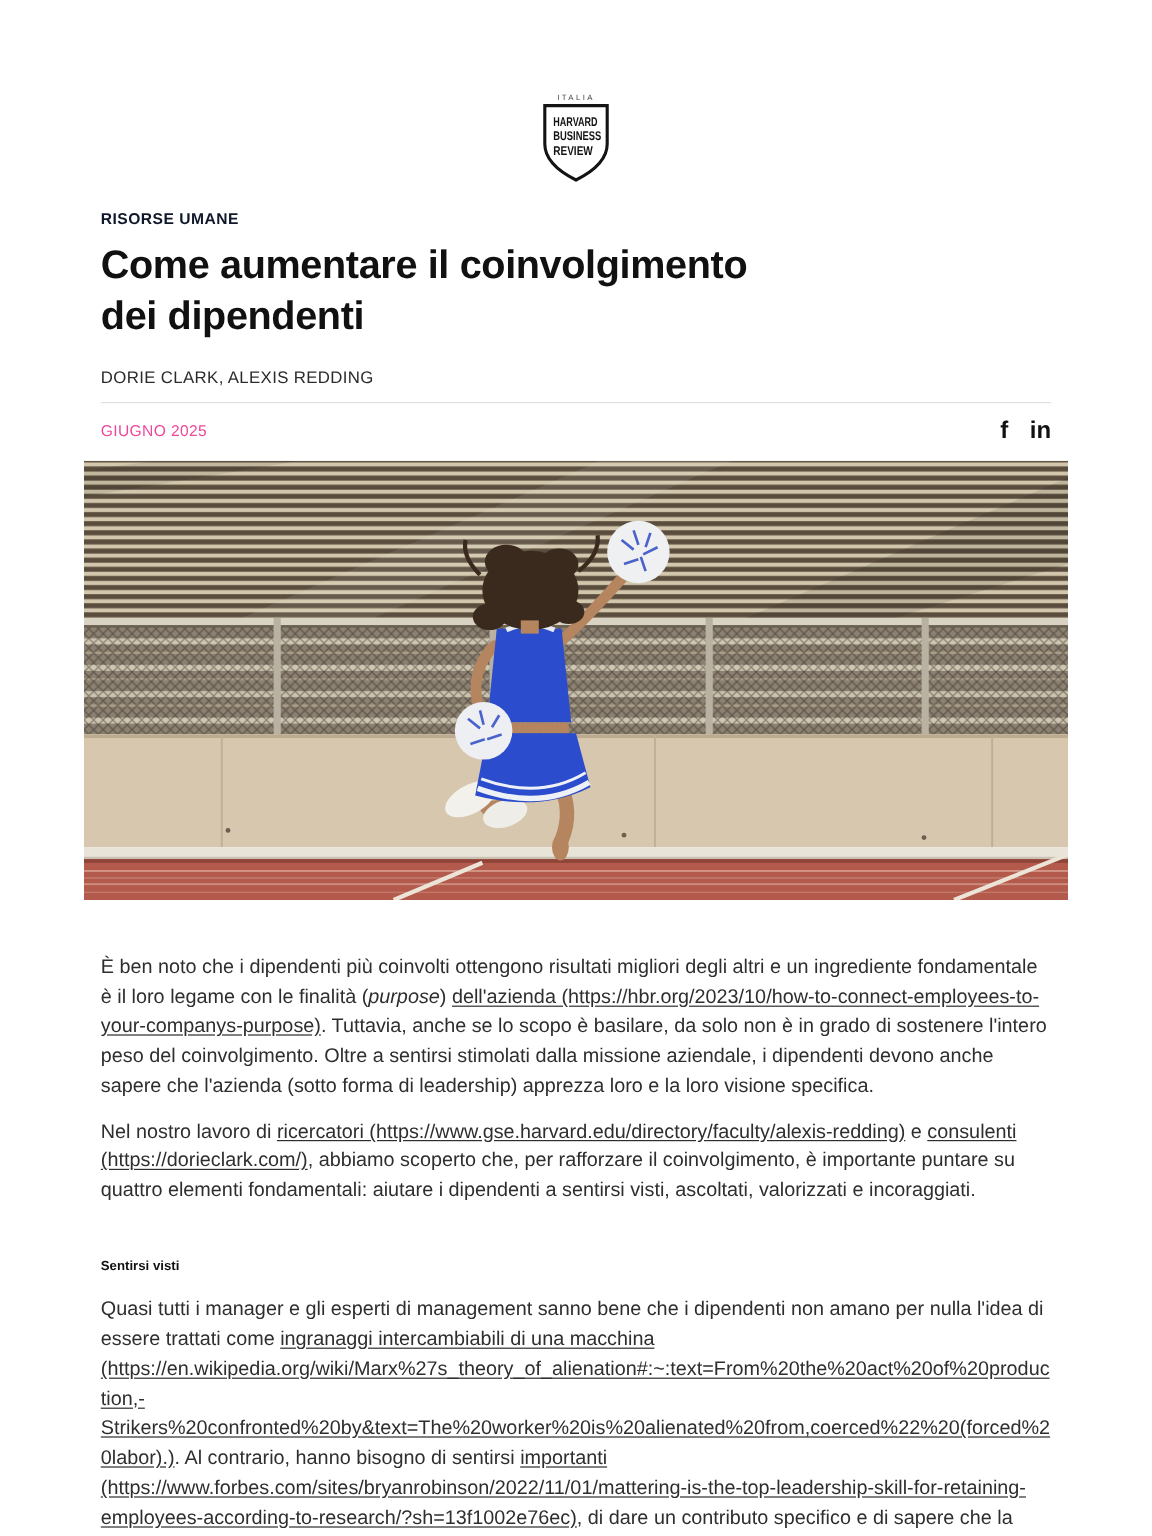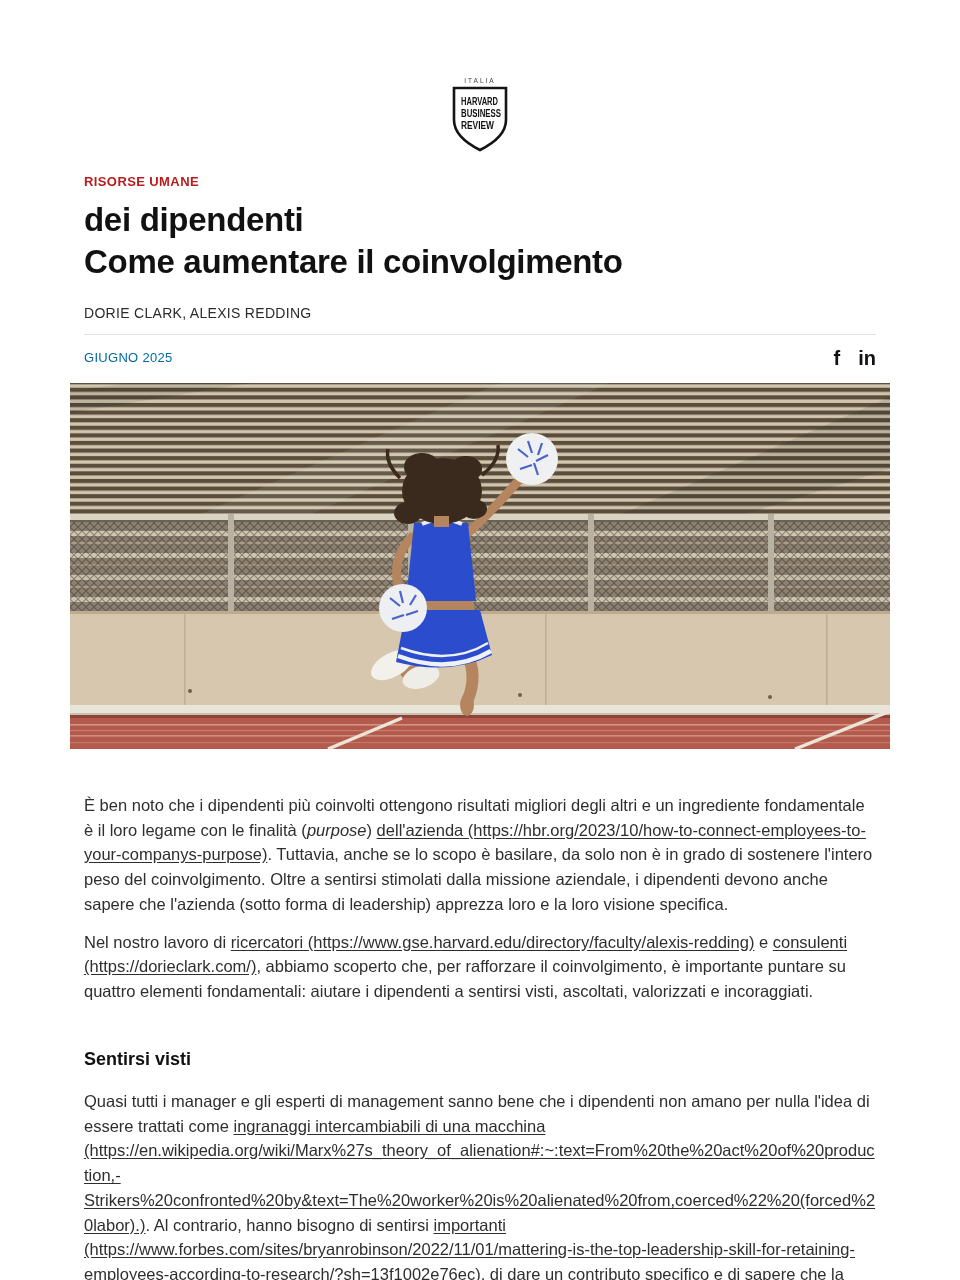--- a/index.html
+++ b/index.html
@@ -8,36 +8,36 @@
     font-family:"Liberation Sans", sans-serif;color:#2b2b2b;
     -webkit-font-smoothing:antialiased;
   }
   .page{padding:0 84px 60px;}
   
   .logo-block{text-align:center;padding-top:74px;}
   .logo-block svg{display:inline-block;}
   .logo-country{font-size:6.5px;letter-spacing:2px;fill:#444;font-weight:400;}
   .logo-line{font-size:10.5px;font-weight:700;fill:#121212;}
   
-  .category{margin-top:14px;font-size:13px;font-weight:600;letter-spacing:.4px;color:#b91c1c;}
+  .category{margin-top:14px;font-size:13px;font-weight:600;letter-spacing:.4px;color:#0f172a;}
   .title{margin:10px 0 0;font-size:33px;line-height:1.27;font-weight:700;color:#111;letter-spacing:-.3px;}
   .title span{display:block;}
   .authors{margin-top:22px;font-size:14px;letter-spacing:.3px;color:#2b2b2b;}
   .divider{border:none;border-top:1px solid #e3e1dd;margin:13px 0 0;}
   .meta-row{display:flex;justify-content:space-between;align-items:center;margin-top:13px;}
-  .date{font-size:13px;letter-spacing:.3px;color:#0369a1;}
+  .date{font-size:13px;letter-spacing:.3px;color:#ec4899;}
   .share{display:flex;gap:18px;align-items:center;}
   .share-icon{font-size:20px;font-weight:700;color:#111;line-height:1;cursor:pointer;font-family:"Liberation Sans",sans-serif;}
   
   .hero{margin:15px -14px 0;line-height:0;}
   .hero svg{display:block;}
   
   .article-body{margin-top:44px;font-size:16.5px;line-height:1.5;color:#2e2e2e;}
   .article-body p{margin:0 0 13px;}
-  .article-body .section-heading{font-size:18px;font-weight:700;color:#111;margin:42px 0 16px;}
+  .article-body .section-heading{font-size:11px;font-weight:700;color:#111;margin:42px 0 16px;}
   .article-body a.link{color:inherit;text-decoration:underline;text-underline-offset:2px;overflow-wrap:anywhere;cursor:pointer;}
   .article-body em{font-style:italic;}
 </style>
 </head>
 <body>
 
 <div class="page">
 
   <div class="logo-block">
     <svg width="72" height="82" viewBox="0 0 72 82">
@@ -45,22 +45,22 @@
       <path d="M10,14 H62 V46 Q62,63 36,76 Q10,63 10,46 Z" fill="#ffffff" stroke="#141414" stroke-width="2.6"></path>
       <text x="17" y="31" class="logo-line" textLength="37" lengthAdjust="spacingAndGlyphs">HARVARD</text>
       <text x="17" y="43" class="logo-line" textLength="40" lengthAdjust="spacingAndGlyphs">BUSINESS</text>
       <text x="17" y="55" class="logo-line" textLength="33" lengthAdjust="spacingAndGlyphs">REVIEW</text>
     </svg>
   </div>
 
   <div class="category">RISORSE UMANE</div>
 
   <h1 class="title">
+    <span>Come aumentare il coinvolgimento</span>
     <span>dei dipendenti</span>
-    <span>Come aumentare il coinvolgimento</span>
   </h1>
 
   <div class="authors">DORIE CLARK, ALEXIS REDDING</div>
 
   <hr class="divider">
 
   <div class="meta-row">
     <div class="date">GIUGNO 2025</div>
     <div class="share">
       <span class="share-icon">f</span>

